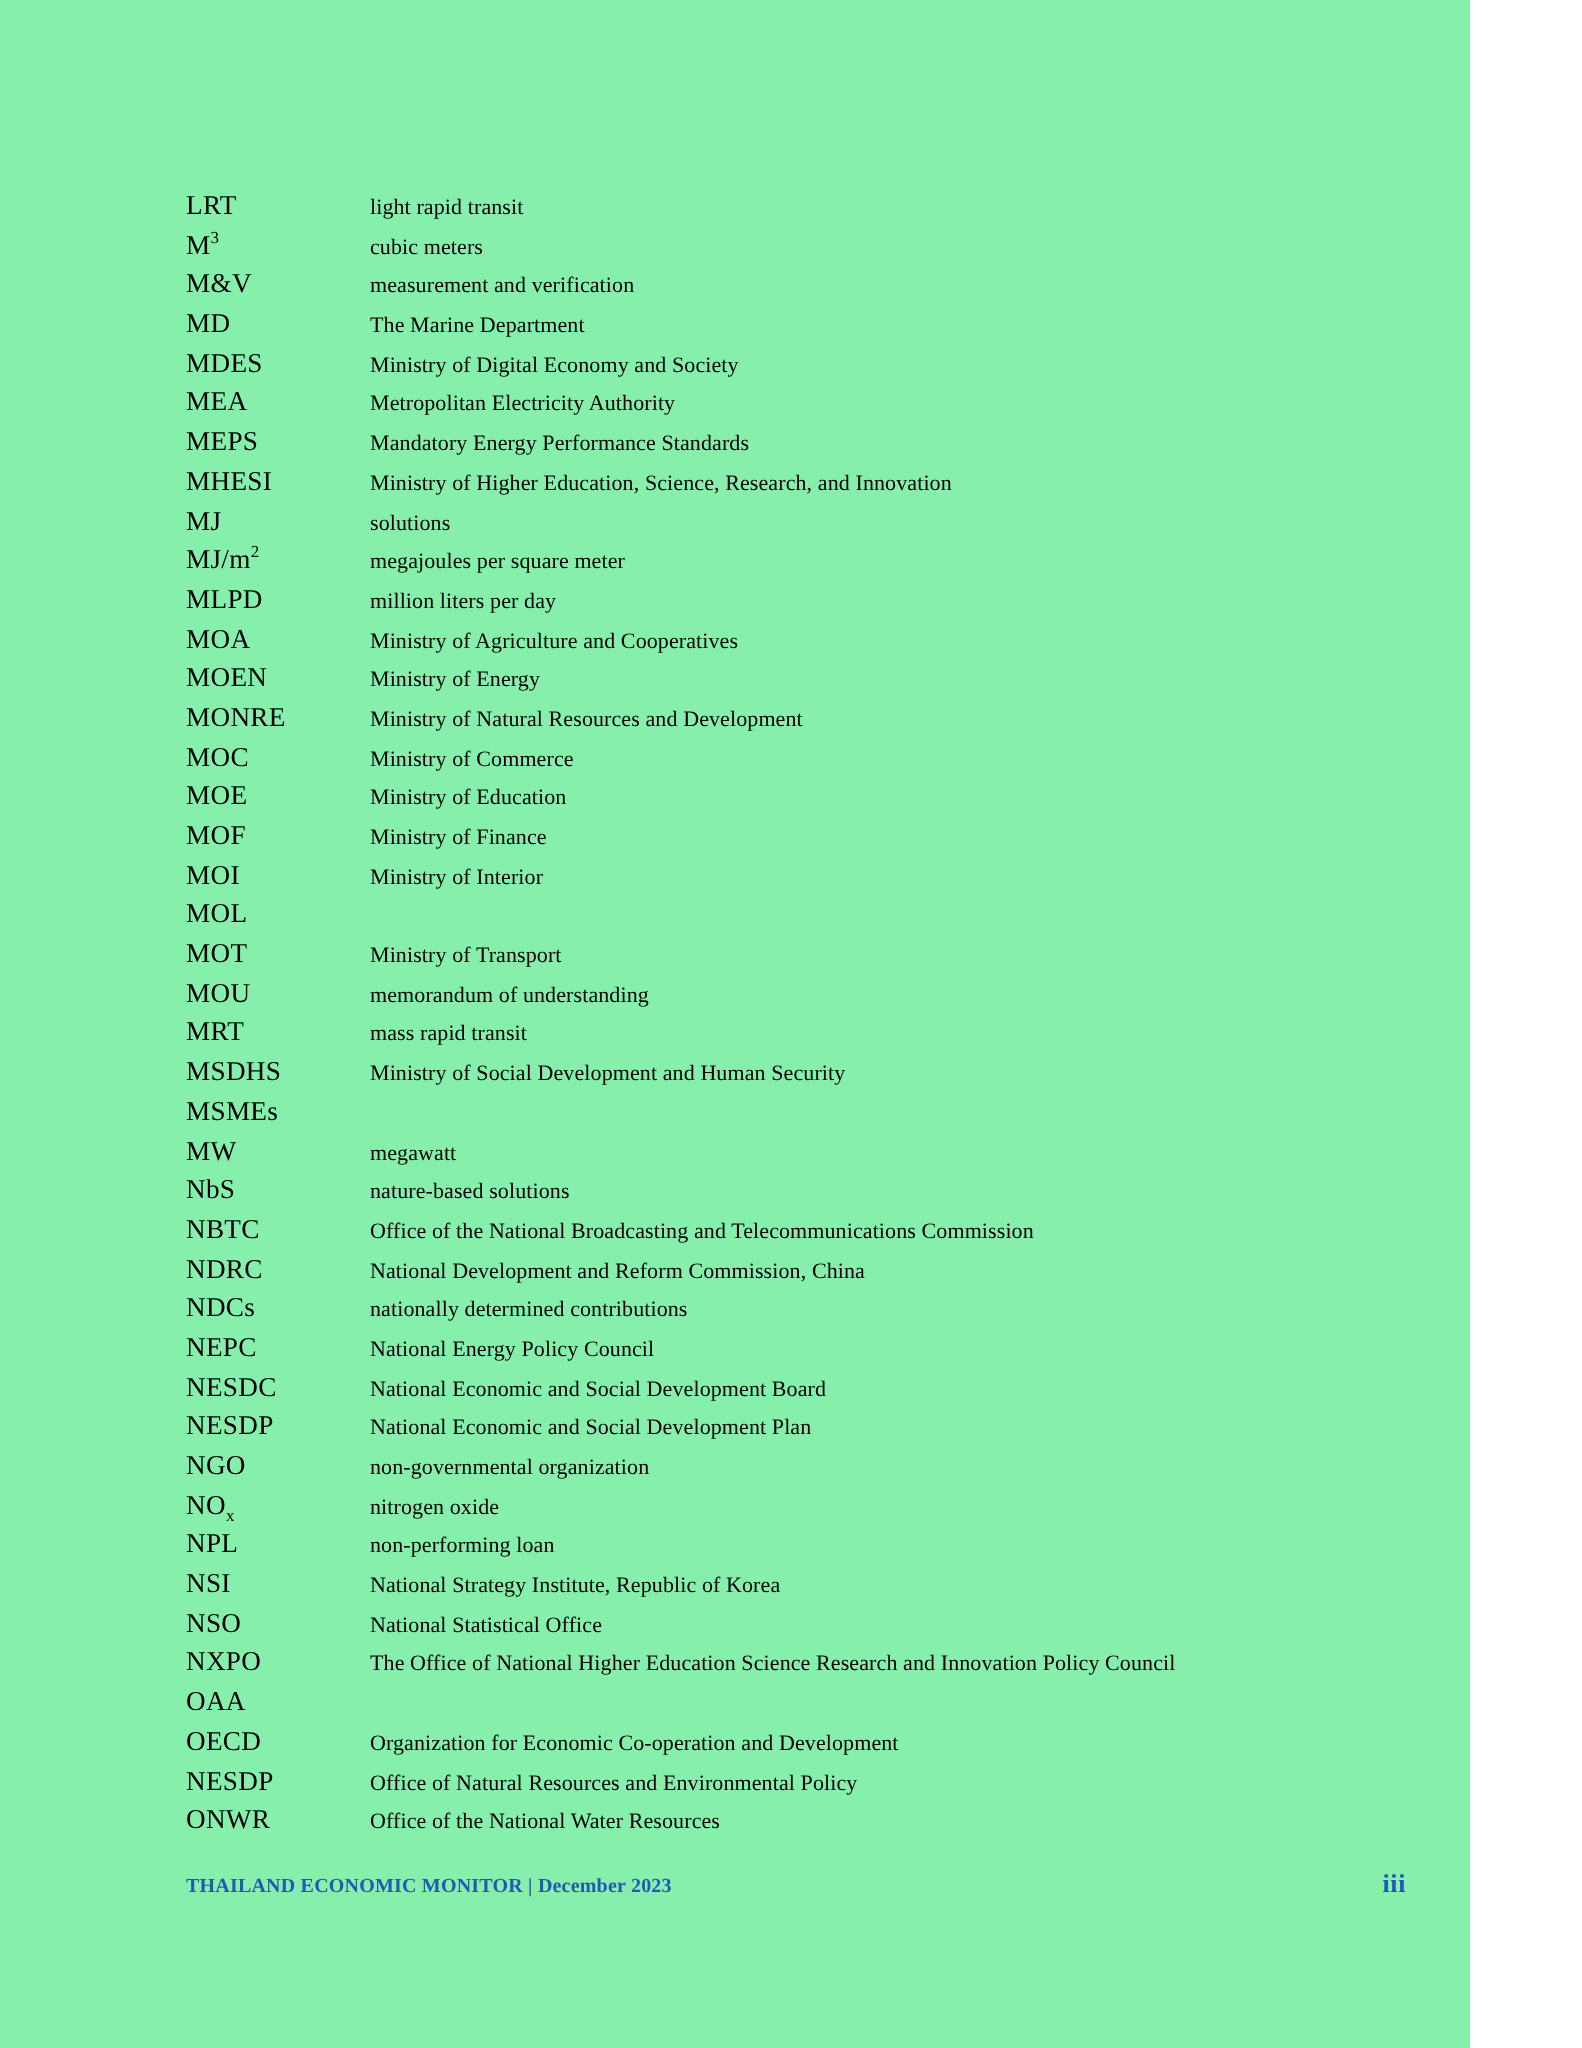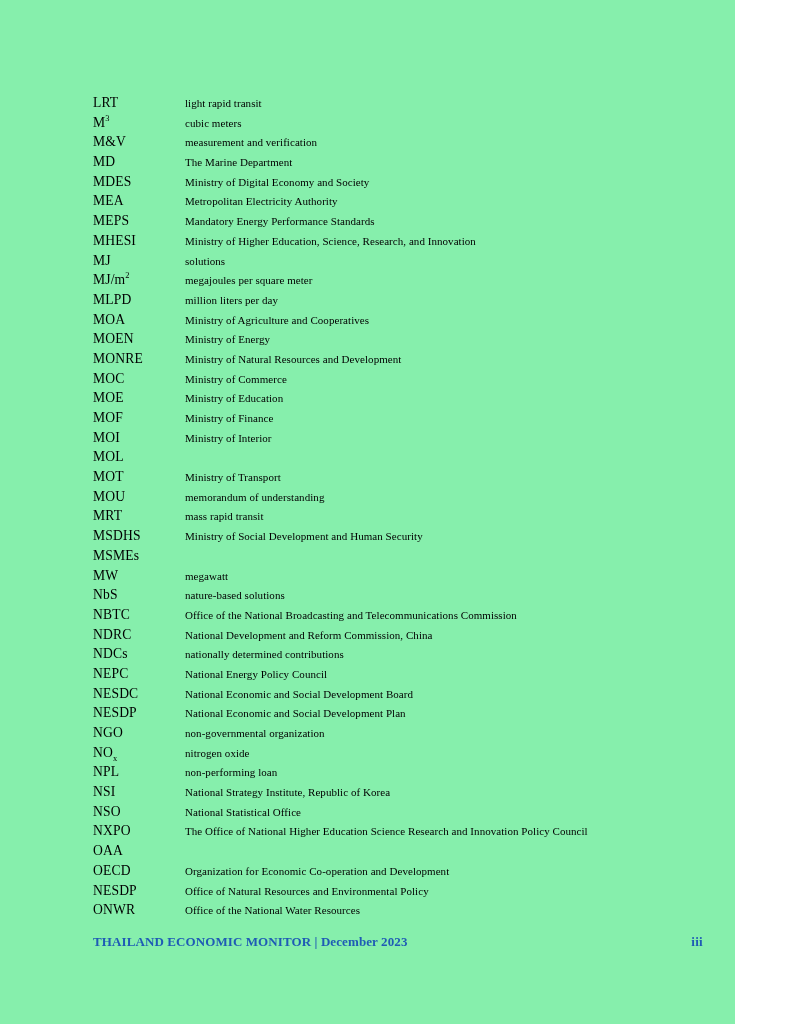--- a/index.html
+++ b/index.html
@@ -70,21 +70,21 @@
     position: absolute;
     left: 93px;
     top: 934px;
     width: 610px;
     display: flex;
     align-items: baseline;
     justify-content: space-between;
   }
 
   #footer-title {
-    font-size: 13px;
+    font-size: 10px;
     font-weight: bold;
     color: #1F5BB5;
     letter-spacing: 0.1px;
     white-space: nowrap;
   }
 
   #footer-page {
     font-size: 13px;
     font-weight: bold;
     color: #1F5BB5;

